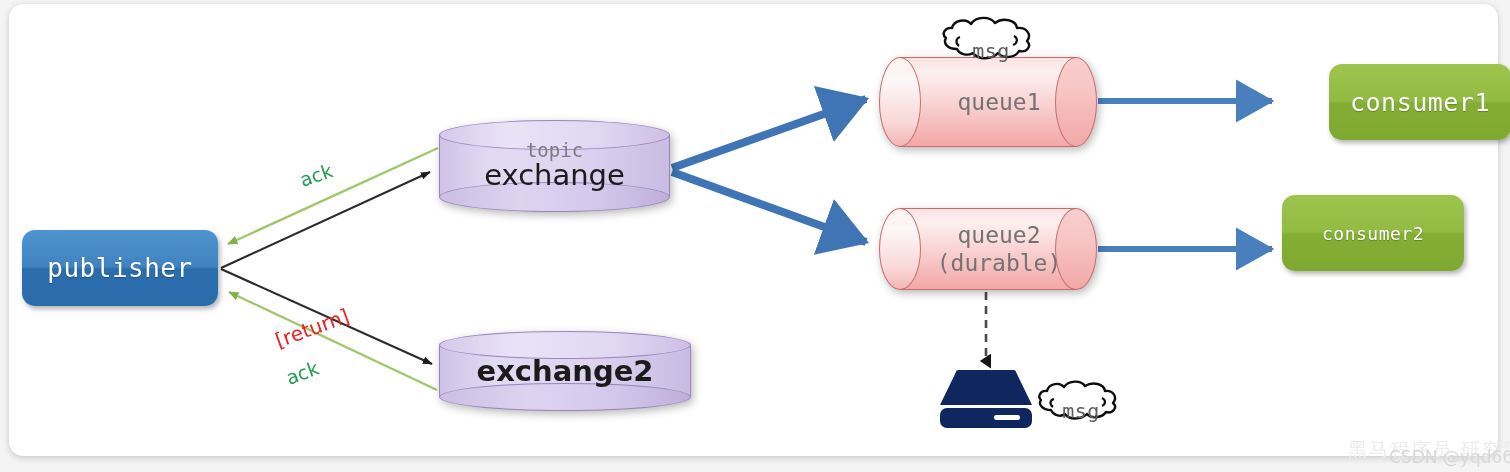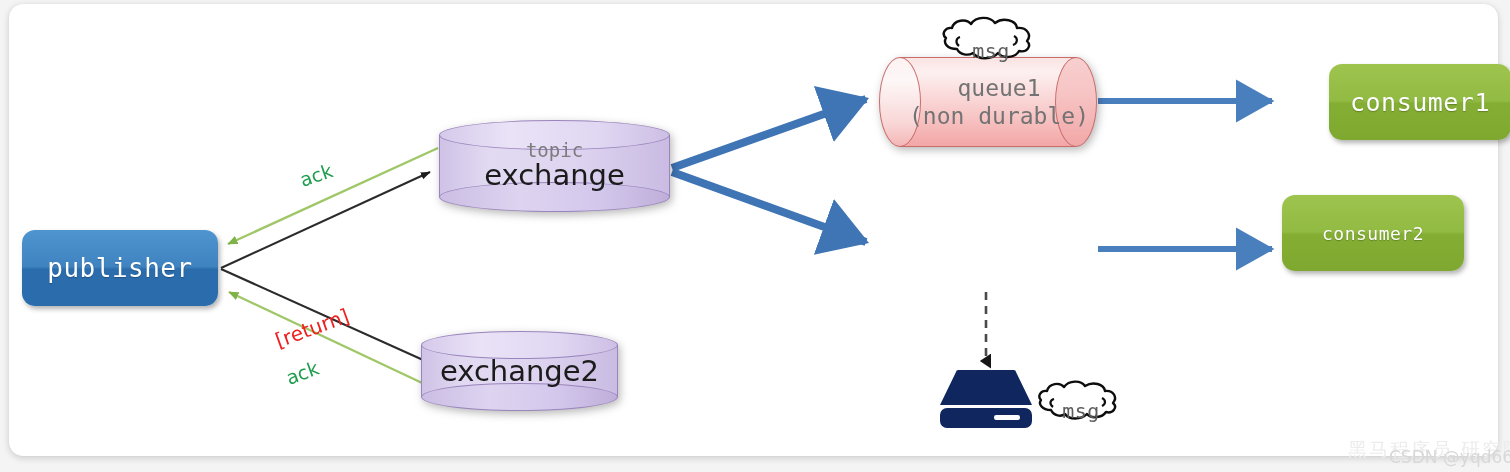--- a/index.html
+++ b/index.html
@@ -129,21 +129,21 @@
     color: #7c7c7c;
     line-height: 1;
   }
   .vcyl .mainlabel {
     font-family: "DejaVu Sans", sans-serif;
     font-size: 29px;
     color: #1b1b1b;
     line-height: 1.05;
   }
   .cyl-exchange  { left: 439px; top: 120px;  width: 231px; height: 92px; }
-  .cyl-exchange2 { left: 421px; top: 331px;  width: 197px; height: 80px; }
+  .cyl-exchange2 { left: 439px; top: 331px;  width: 252px; height: 80px; font-weight: bold; }
   
   .hcyl {
     filter: drop-shadow(2px 3px 4px rgba(0,0,0,0.28));
   }
   .hcyl .body {
     position: absolute;
     top: 0;
     bottom: 0;
     background: linear-gradient(to bottom, #fae3e3 0%, #fdf0f0 16%, #f8c9c9 62%, #f3a6a6 100%);
     border-top: 1.5px solid #c96c6c;
@@ -323,24 +323,32 @@
       <div class="mainlabel">exchange2</div>
     </div>
   </div>
 
   <div class="node hcyl cyl-queue1">
     <div class="body" style="left:21px; right:21px;"></div>
     <div class="rightedge" style="right:0; width:42px;"></div>
     <div class="leftcap" style="left:0; width:42px;"></div>
     <div class="labels">
       <div>queue1</div>
-      <div>(non durable)</div>
     </div>
   </div>
 
+  <div class="node hcyl cyl-queue2">
+    <div class="body" style="left:21px; right:21px;"></div>
+    <div class="rightedge" style="right:0; width:42px;"></div>
+    <div class="leftcap" style="left:0; width:42px;"></div>
+    <div class="labels">
+      <div>queue2</div>
+      <div>(durable)</div>
+    </div>
+  </div>
 
   <div class="node roundbox box-consumer1">
     <span>consumer1</span>
   </div>
 
   <div class="node roundbox box-consumer2">
     <span>consumer2</span>
   </div>
 
   <div class="node diskicon">

